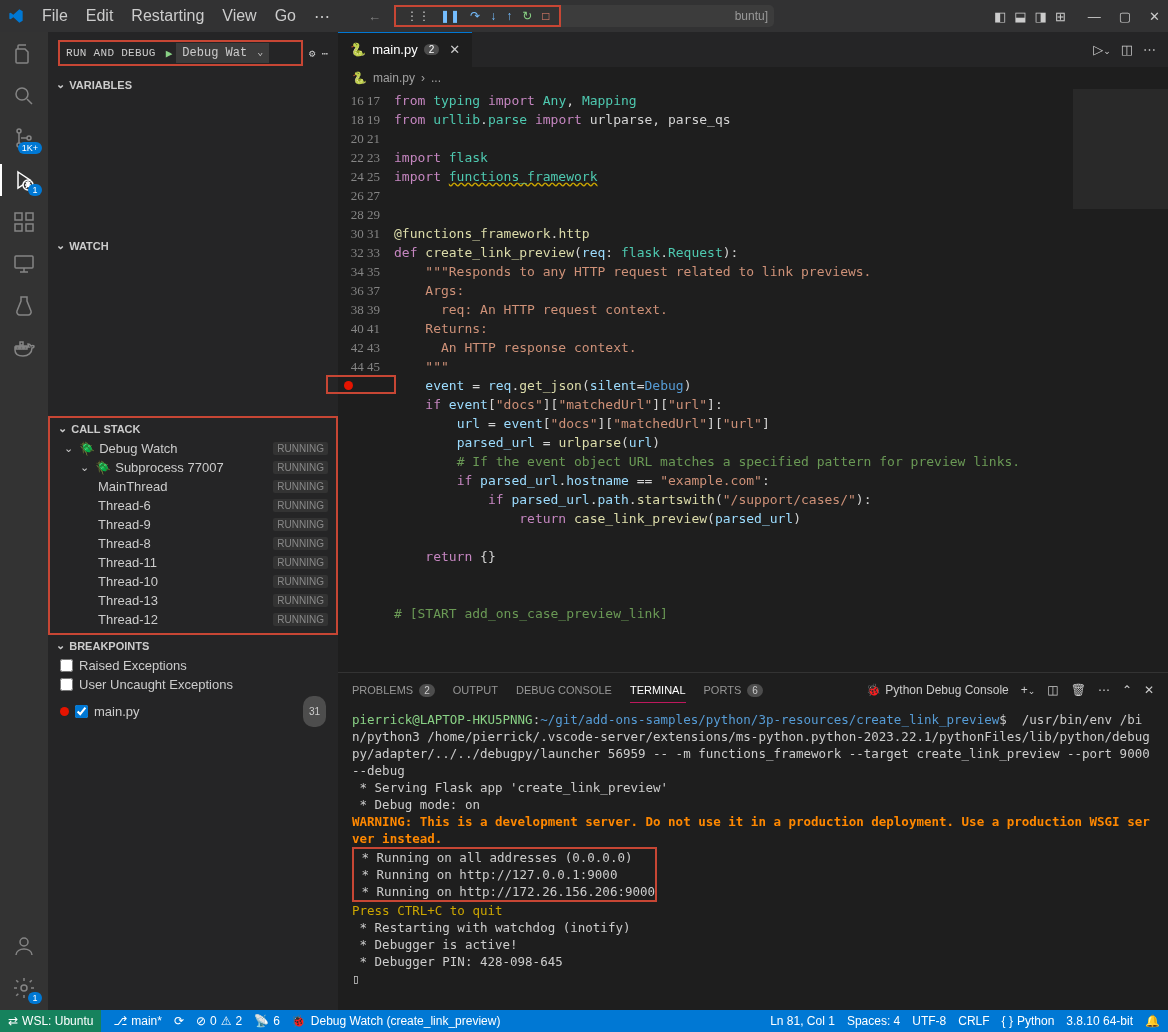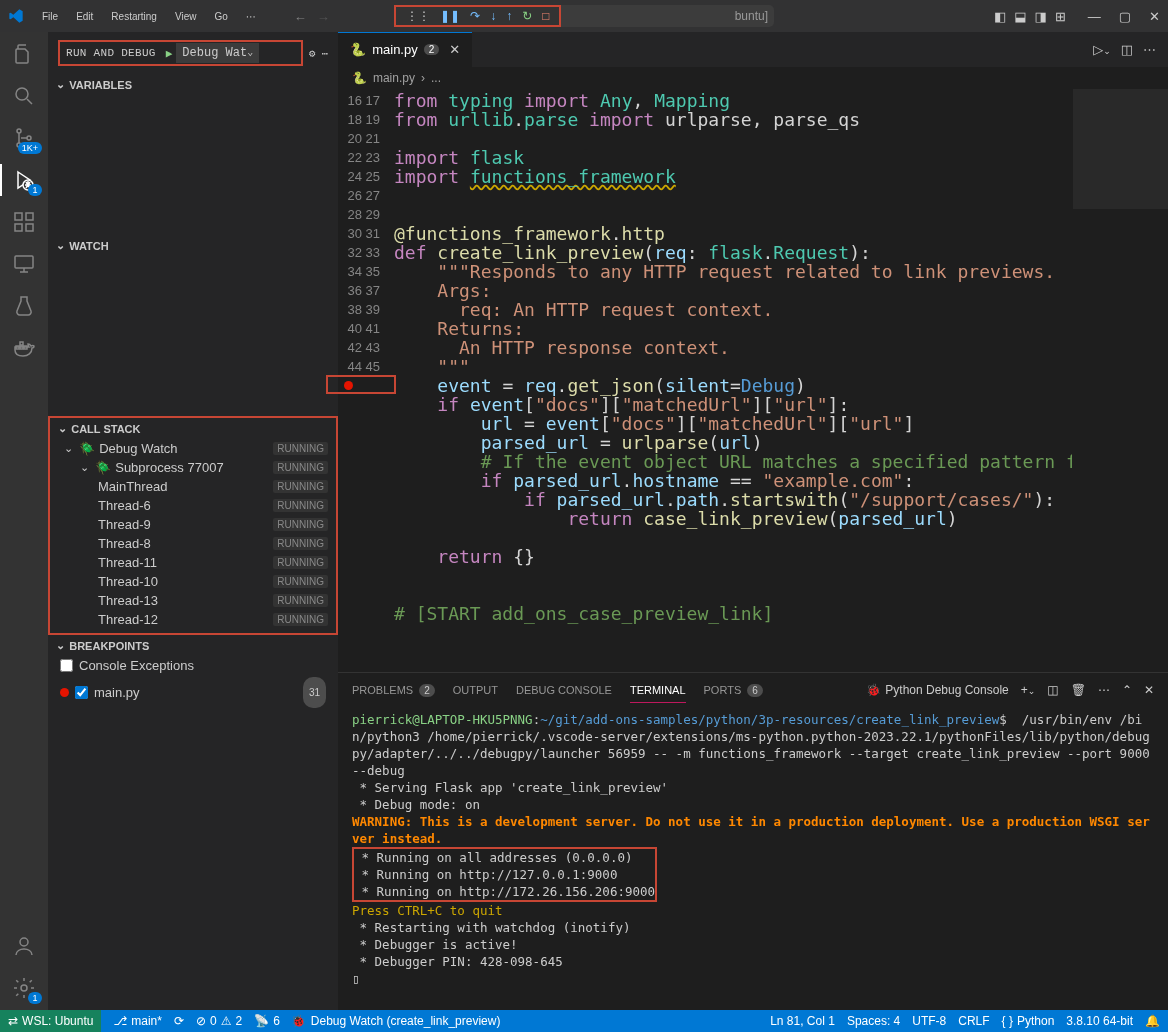--- a/index.html
+++ b/index.html
@@ -1,20 +1,20 @@
 <!DOCTYPE html>
 <html><head>
 <meta charset="utf-8">
 <style>
 * { margin: 0; padding: 0; box-sizing: border-box; }
 body { font-family: "Segoe UI", -apple-system, sans-serif; font-size: 13px; background: #1e1e1e; color: #cccccc; width: 1168px; height: 1032px; overflow: hidden; position: relative; }
 .titlebar { height: 32px; background: #323233; display: flex; align-items: center; padding: 0 8px; position: relative; }
 .titlebar .logo { width: 16px; height: 16px; margin-right: 10px; }
 .titlebar .menus { display: flex; gap: 2px; }
-.titlebar .menus span { padding: 4px 8px; cursor: default; color: #ccc; font-size: 10px; }
+.titlebar .menus span { padding: 4px 8px; cursor: default; color: #ccc; font-size: 16px; }
 .titlebar .center { position: absolute; left: 50%; transform: translateX(-50%); display: flex; align-items: center; gap: 4px; }
 .titlebar .nav { display: flex; gap: 10px; margin-left: 30px; color: #858585; }
 .titlebar .search-area { width: 380px; height: 22px; background: #3c3c3c; border-radius: 5px; display: flex; align-items: center; justify-content: center; font-size: 12px; color: #999; position: relative; }
 .debug-toolbar { position: absolute; left: 0; top: 0; display: flex; align-items: center; gap: 10px; padding: 2px 10px; height: 100%; border: 2px solid #c74634; background: #333; z-index: 2; }
 .titlebar .right { margin-left: auto; display: flex; align-items: center; gap: 12px; color: #ccc; }
 .layout-icons { display: flex; gap: 8px; }
 .win-controls { display: flex; gap: 18px; margin-left: 10px; }
 
 .main { display: flex; height: 980px; }
 .activity-bar { width: 48px; background: #333333; display: flex; flex-direction: column; align-items: center; padding-top: 10px; gap: 18px; position:relative; }
@@ -46,24 +46,24 @@
 
 .editor-area { flex:1; display:flex; flex-direction:column; background:#1e1e1e; min-width:0; }
 .tabs-row { height: 35px; background:#252526; display:flex; align-items:stretch; }
 .tab { display:flex; align-items:center; gap:6px; padding:0 12px; background:#1e1e1e; border-right:1px solid #252526; font-size:13px; color:#fff; position:relative; }
 .tab .num { background:#4d4d4d; border-radius:8px; font-size:10px; padding:0 5px; }
 .tab .close { margin-left:4px; color:#ccc; }
 .tab::after { content:''; position:absolute; left:0; right:0; top:0; height:1px; background:#0078d4; }
 .tabs-actions { margin-left:auto; display:flex; align-items:center; gap:10px; padding-right:12px; color:#ccc; }
 .breadcrumb-row { height:22px; display:flex; align-items:center; gap:6px; padding:0 14px; font-size:12px; color:#a0a0a0; }
 .editor-body { flex:1; display:flex; min-height:0; position:relative; }
-.gutter { width:56px; text-align:right; padding-right:14px; color:#858585; font-family:Liberation Sans, sans-serif; font-size:13px; line-height:19px; padding-top:2px; position:relative; }
+.gutter { width:56px; text-align:right; padding-right:14px; color:#858585; font-family:Liberation Serif, serif; font-size:13px; line-height:19px; padding-top:2px; position:relative; }
 .bp-highlight { position:absolute; border:2px solid #c74634; height:19px; right:-2px; width:70px; }
 .bp-mark { position:absolute; left:6px; width:9px; height:9px; background:#e51400; border-radius:50%; }
-.code { flex:1; font-family:Consolas,monospace; font-size:18px; line-height:19px; padding-top:2px; white-space:pre; color:#d4d4d4; overflow:hidden; }
+.code { flex:1; font-family:Consolas,monospace; font-size:13px; line-height:19px; padding-top:2px; white-space:pre; color:#d4d4d4; overflow:hidden; }
 .minimap { width:96px; background:#1e1e1e; border-left:1px solid #1e1e1e; position:relative; overflow:hidden; font-size:1.5px; line-height:2px; padding:4px; white-space:pre; color:#555; font-family:monospace; }
 .minimap .slider { position:absolute; top:0; left:0; right:0; height:120px; background:rgba(200,200,200,0.07); }
 .tok-kw { color:#c586c0; } .tok-mod { color:#4ec9b0; } .tok-fn { color:#dcdcaa; } .tok-str { color:#ce9178; } .tok-com { color:#6a9955; } .tok-dec { color:#dcdcaa; } .tok-cls { color:#4ec9b0; } .tok-var { color:#9cdcfe; } .tok-const { color:#569cd6; }
 .tok-warn { text-decoration: underline wavy #cca700; text-decoration-skip-ink: none; }
 
 .panel-area { height:340px; background:#1e1e1e; border-top:1px solid #333; display:flex; flex-direction:column; }
 .panel-tabs { height:34px; display:flex; align-items:center; gap:18px; padding:0 14px; font-size:11px; }
 .panel-tabs .ptab { color:#969696; text-transform:uppercase; padding:6px 0; display:flex; align-items:center; gap:6px; }
 .panel-tabs .ptab.active { color:#fff; border-bottom:1px solid #be185d; }
 .panel-tabs .pbadge { background:#4d4d4d; border-radius:10px; font-size:10px; padding:1px 5px; color:#ccc; }
@@ -204,21 +204,21 @@
           <span class="badge">1</span>
         </div>
     </div>
   </div>
 
   <div class="sidebar">
     <div class="sidebar-header">
       <div class="run-debug-box">
         <span style="font-size:11px; letter-spacing:.3px">RUN AND DEBUG</span>
         <span class="play" style="margin-left:10px">▶</span>
-        <span style="background:#3c3c3c; padding:3px 6px; font-size:12px; display:flex; align-items:flex-start; gap:0">
+        <span style="background:#3c3c3c; padding:3px 6px; font-size:12px; display:flex; align-items:flex-start; gap:10px">
           <span>Debug Wat</span>
             <span style="font-size:10px">⌄</span>
         </span>
       </div>
       <span style="color:#ccc">⚙</span>
       <span style="color:#ccc">⋯</span>
     </div>
 
     <div class="section-header">
         <span>⌄</span>
@@ -285,21 +285,25 @@
         </div>
     </div>
 
     <div class="section-header">
         <span>⌄</span>
         <span>BREAKPOINTS</span>
       </div>
     <div class="bp-list">
       <div class="bp-row">
           <input type="checkbox" style="">
-          <span>Console Exceptions</span>
+          <span>Raised Exceptions</span>
+        </div>
+      <div class="bp-row">
+          <input type="checkbox" style="">
+          <span>User Uncaught Exceptions</span>
         </div>
       <div class="bp-row">
           <span class="red-dot"></span>
           <input type="checkbox" checked="" style="">
           <span>main.py</span>
           <span class="count-badge">31</span>
         </div>
     </div>
   </div>
 

